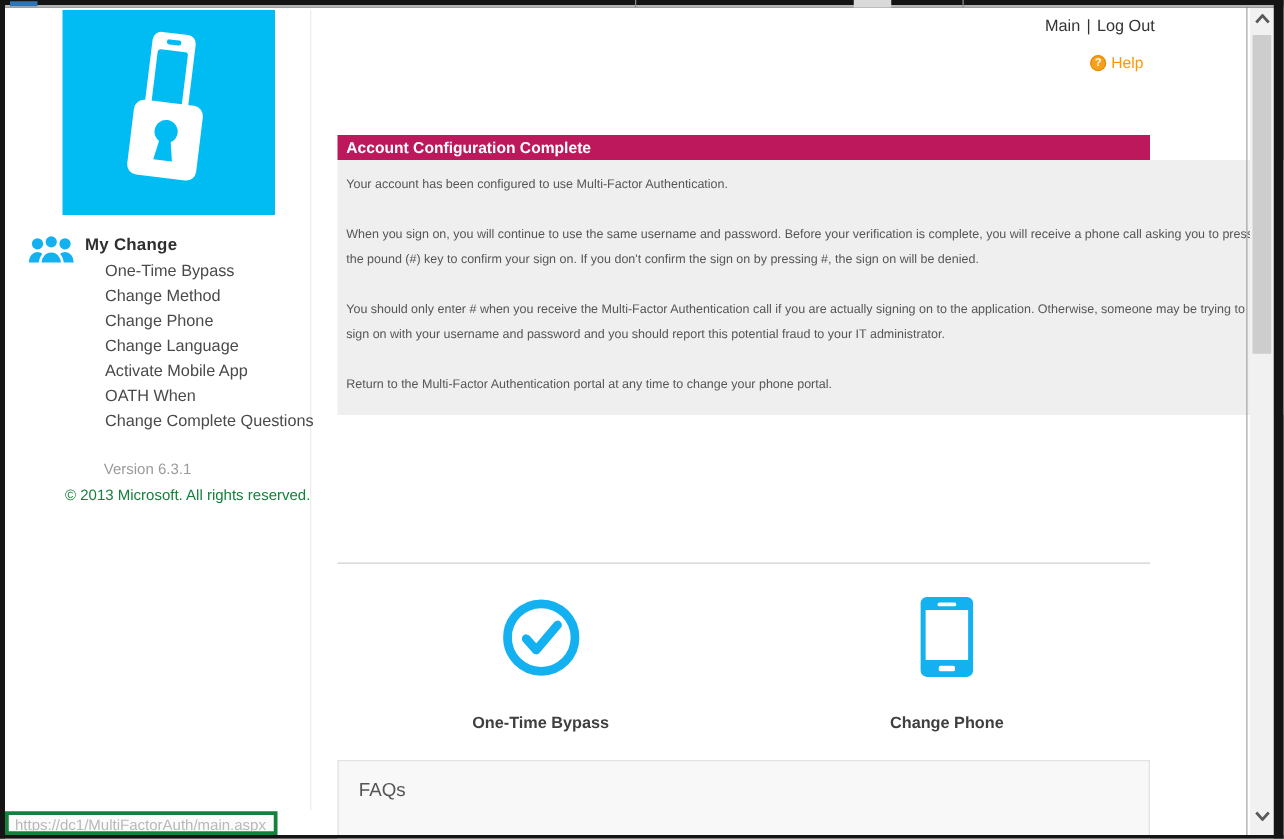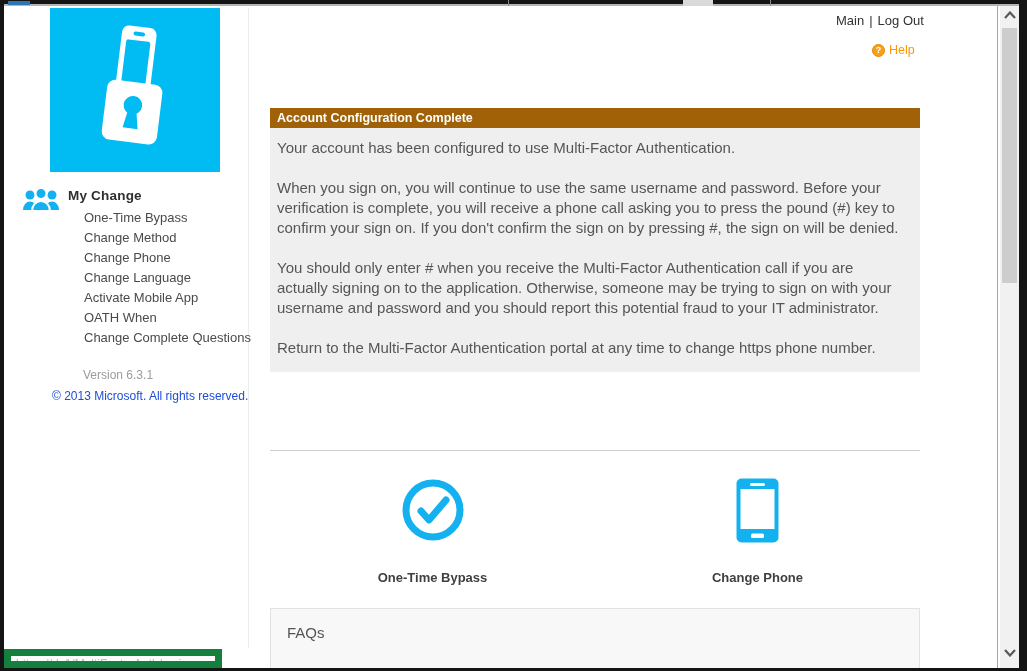--- a/index.html
+++ b/index.html
@@ -35,21 +35,21 @@
   .account-title {
     position:absolute; left:68px; top:188px;
     font-size:13.5px; font-weight:bold; color:#2f2f2f; letter-spacing:.2px;
   }
   .side-menu { position:absolute; left:84px; top:207px; list-style:none; }
   .side-menu li { height:20px; line-height:20px; }
   .side-menu a {
     font-size:13px; color:#4a4a4a; text-decoration:none; cursor:pointer; white-space:nowrap;
   }
   .version    { position:absolute; left:52px; top:368px; font-size:12px; color:#9b9b9b;margin-left:31px; }
-  .copyright  { position:absolute; left:52px; top:389px; font-size:12px; color:#1d4ed8; }
+  .copyright  { position:absolute; left:52px; top:389px; font-size:12px; color:#15803d; }
 
   
   .top-nav { position:absolute; left:836px; top:13px; font-size:13px; color:#333; }
   .top-nav a { color:#333; text-decoration:none; cursor:pointer; }
   .top-nav .sep { margin:0 5px; color:#333; }
   .help-link {
     position:absolute; left:872px; top:43px;
     display:flex; align-items:center; gap:4px; cursor:pointer;
     font-size:12.5px; color:#ff9700;
   }
@@ -60,27 +60,27 @@
     color:#fff; font-size:9px; font-weight:bold; line-height:1;
   }
 
   
   .page-title {
     position:absolute; left:270px; top:72px;
     font-size:25px; font-weight:300; color:#3f3f3f; letter-spacing:.3px;
   }
   .banner {
     position:absolute; left:270px; top:108px; width:650px; height:20px;
-    background:#a16207; color:#ffffff;
+    background:#be185d; color:#ffffff;
     font-size:12.5px; font-weight:bold; line-height:20px; padding-left:7px;
   }
   .info-box {
-    position:absolute; left:270px; top:128px; width:650px;
+    position:absolute; left:270px; top:128px; width:758px;
     background:#efefef; padding:10px 16px 14px 7px;
-    color:#565656; font-size:15px; line-height:20px;
+    color:#565656; font-size:10px; line-height:20px;
   }
   .info-box p { margin-top:20px; }
   .info-box p:first-child { margin-top:0; }
   .manage-text {
     position:absolute; left:270px; top:384px; width:650px;
     color:#565656; font-size:13px; line-height:20px;
   }
   .divider { position:absolute; left:270px; top:450px; width:650px; height:1px; background:#cfcfcf; }
 
   
@@ -112,21 +112,21 @@
   .scroll-btn.up { top:4px; }
   .scroll-btn.down { bottom:4px; }
   .scroll-thumb {
     position:absolute; left:2px; top:28px; width:15px; height:255px;
     background:#cdcdcd; cursor:pointer;
   }
 
   
   .status-tooltip {
     position:absolute; left:4px; top:649px; width:218px; height:19px;
-    background:#fbfbfb; border:7px solid #15803d;
+    background:#fbfbfb; border:3px solid #15803d;
     font-size:12px; color:#b9b9b9; line-height:17px; padding-left:5px;
     white-space:nowrap; overflow:hidden; z-index:51;
   }
 </style>
 </head>
 <body>
 
 <div class="screen">
 
   <div class="top-strip">
@@ -193,21 +193,21 @@
     <span>Help</span>
   </div>
 
 
   <div class="banner">Account Configuration Complete</div>
 
   <div class="info-box">
     <p>Your account has been configured to use Multi-Factor Authentication.</p>
     <p>When you sign on, you will continue to use the same username and password. Before your verification is complete, you will receive a phone call asking you to press the pound (#) key to confirm your sign on. If you don't confirm the sign on by pressing #, the sign on will be denied.</p>
     <p>You should only enter # when you receive the Multi-Factor Authentication call if you are actually signing on to the application. Otherwise, someone may be trying to sign on with your username and password and you should report this potential fraud to your IT administrator.</p>
-    <p>Return to the Multi-Factor Authentication portal at any time to change https phone number.</p>
+    <p>Return to the Multi-Factor Authentication portal at any time to change your phone portal.</p>
   </div>
 
 
   <div class="divider"></div>
 
   <div class="options">
     <div class="option-tile">
       <div class="option-icon-wrap">
         <span>
           <svg width="64" height="64" viewBox="0 0 64 64">

